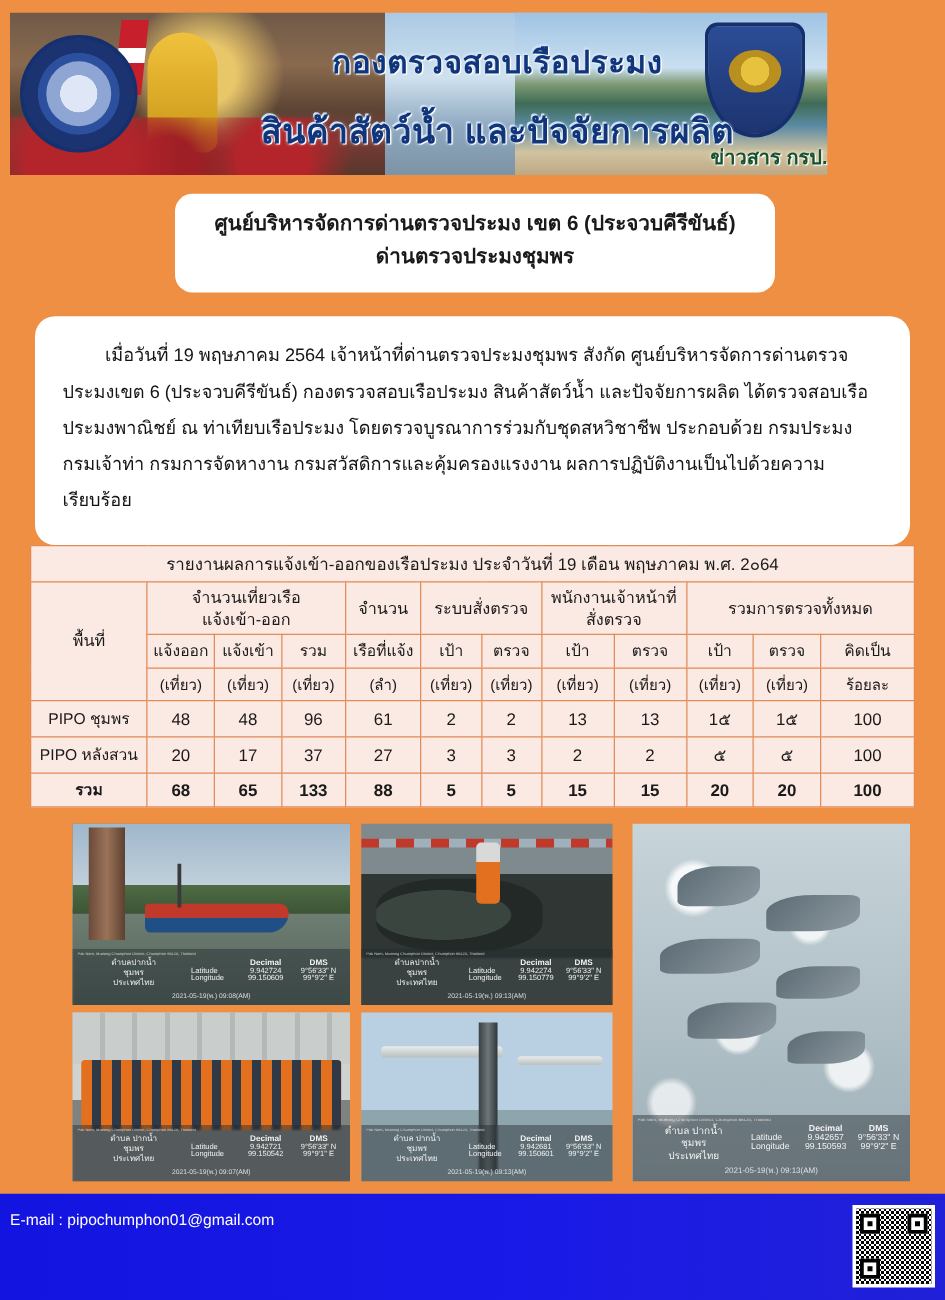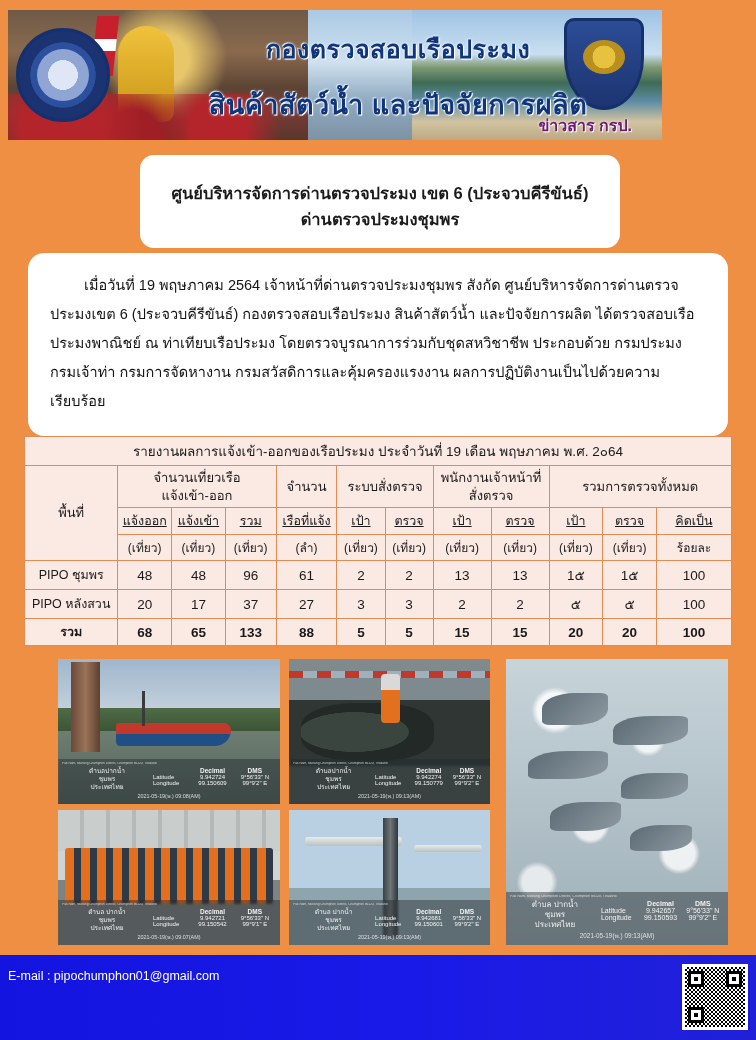--- a/index.html
+++ b/index.html
@@ -75,27 +75,27 @@
     background: linear-gradient(to bottom,#2b4c96,#1d3470);
     border: 3px solid #16306d;
     border-radius: 10px 10px 40px 40px / 10px 10px 52px 52px;
   }
   .seal-right::after {
     content:""; position:absolute; left:50%; top:42%; transform:translate(-50%,-50%);
     width:42px; height:34px; border-radius:50%;
     background: radial-gradient(circle,#e7c23f 0 42%, #b98f20 43% 100%);
   }
   .banner-corner-label {
-    position:absolute; right:30px; bottom:2px; font-size:16px; font-weight:bold;
-    color:#701a75; text-shadow: 0 0 3px #ffffff, 1px 1px 0 #ffffff;
+    position:absolute; right:0; bottom:2px; font-size:16px; font-weight:bold;
+    color:#14532d; text-shadow: 0 0 3px #ffffff, 1px 1px 0 #ffffff;
   }
 
   
   .title-card {
-    position:absolute; left:140px; top:155px; width:480px; padding:26px 16px 16px;
+    position:absolute; left:140px; top:155px; width:480px; padding:12px 16px 16px;
     background:#ffffff; border-radius:14px; text-align:center;
   }
   .title-line { color:#1a1a1a; font-size:16.5px; font-weight:bold; line-height:1.55; }
 
   
   .body-card {
     position:absolute; left:28px; top:253px; width:700px; padding:18px 22px 20px;
     background:#ffffff; border-radius:16px;
   }
   .body-text {
@@ -104,21 +104,21 @@
 
   
   .tbl-wrap { position:absolute; left:24px; top:436px; width:708px; }
   table.report { width:100%; border-collapse:collapse; background:#fbe9e3; table-layout:fixed; }
   table.report td, table.report th {
     border:1px solid #e38b55; text-align:center; color:#1a1a1a;
     font-weight:normal; padding:3px 1px; vertical-align:middle;
   }
   .tbl-caption { font-size:13.5px; padding:6px 2px; }
   .hdr-grp { font-size:13px; line-height:1.35; }
-  .hdr-sub { font-size:12.5px;text-decoration:underline; }
+  .hdr-sub { font-size:12.5px; }
   .hdr-unit { font-size:12px; }
   .rowlabel { font-size:12.5px; }
   .cellnum { font-size:13.5px; }
   tr.total td { font-weight:bold; }
 
   
   .photos { position:absolute; left:0; top:655px; width:756px; height:300px; }
   .photo { position:absolute; overflow:hidden; }
   .ph1 { left:58px;  top:4px;   width:222px; height:145px; }
   .ph2 { left:289px; top:4px;   width:201px; height:145px; }

